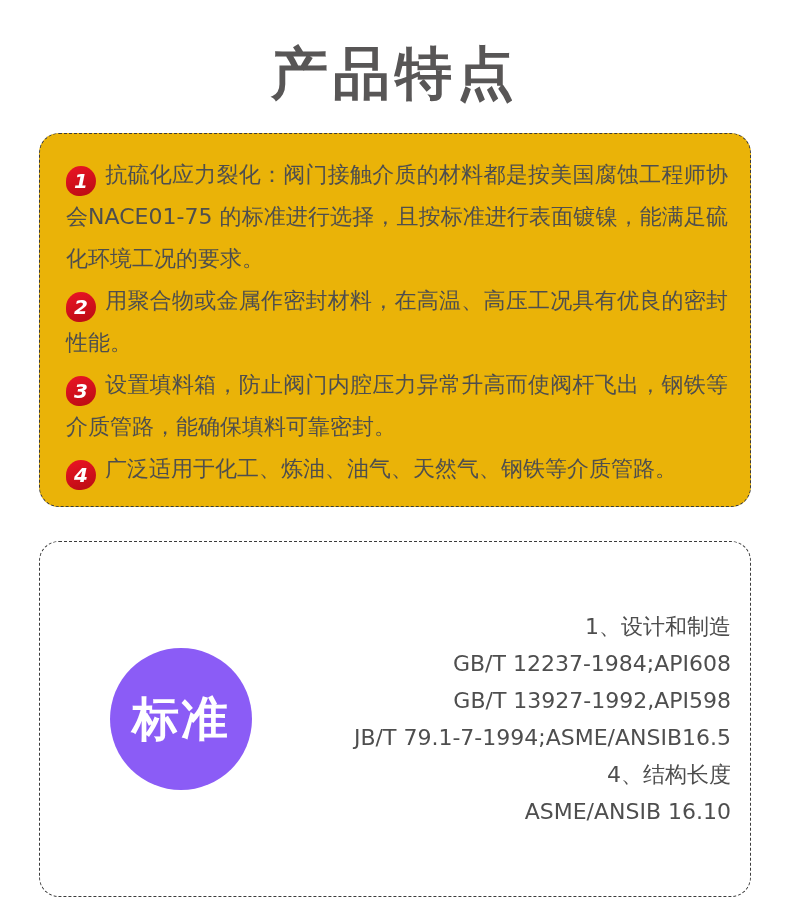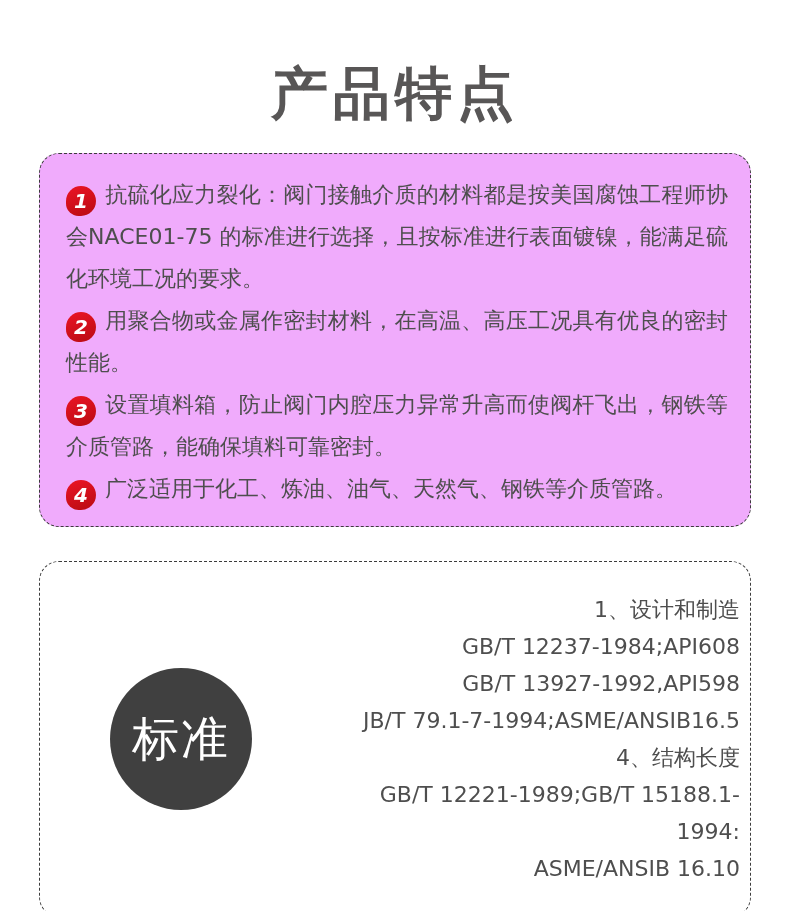--- a/index.html
+++ b/index.html
@@ -9,37 +9,37 @@
     min-height: 911px;
     margin: 0 auto;
     font-family: "DejaVu Sans", "Liberation Sans", sans-serif;
     color: #4e4e4e;
     position: relative;
   }
   .page { width: 790px; min-height: 911px; background: #ffffff; }
 
   
   .page-title {
-    padding-top: 58px;
+    padding-top: 38px;
     text-align: center;
     font-size: 57px;
     font-weight: 700;
     letter-spacing: 5px;
     color: #585656;
     line-height: 1.25;
   }
 
   
   .features-box {
     width: 712px;
     margin: 24px auto 0 auto;
     border: 1px dashed #3c3c3c;
     border-radius: 20px;
     padding: 20px 22px 16px 26px;
-    background: #f0abfc;
+    background: #eab308;
   }
   .feature-item {
     font-size: 22px;
     line-height: 42px;
     color: #4e4e4e;
     text-align: justify;
   }
   .num-badge {
     display: inline-flex;
     align-items: center;
@@ -79,24 +79,24 @@
     background: #ffffff;
     display: flex;
     align-items: center;
   }
   .standard-circle {
     flex: 0 0 auto;
     width: 142px;
     height: 142px;
     margin-left: 70px;
     border-radius: 50%;
-    background: #404040;
+    background: #8b5cf6;
     color: #ffffff;
     font-size: 47px;
-    font-weight: 400;
+    font-weight: 700;
     letter-spacing: 2px;
     display: flex;
     align-items: center;
     justify-content: center;
   }
   .standards-list {
     margin-left: 95px;
     padding: 14px 10px 14px 0;
   }
   .standard-line {
@@ -130,18 +130,17 @@
   </div>
 
   <div class="standards-box">
     <div class="standard-circle">标准</div>
     <div class="standards-list">
       <div class="standard-line">1、设计和制造</div>
       <div class="standard-line">GB/T 12237-1984;API608</div>
       <div class="standard-line"> GB/T 13927-1992,API598</div>
       <div class="standard-line"> JB/T 79.1-7-1994;ASME/ANSIB16.5</div>
       <div class="standard-line">4、结构长度</div>
-      <div class="standard-line">GB/T 12221-1989;GB/T 15188.1-1994:</div>
       <div class="standard-line">ASME/ANSIB 16.10</div>
     </div>
   </div>
 
 </div>
 
 </body></html>

